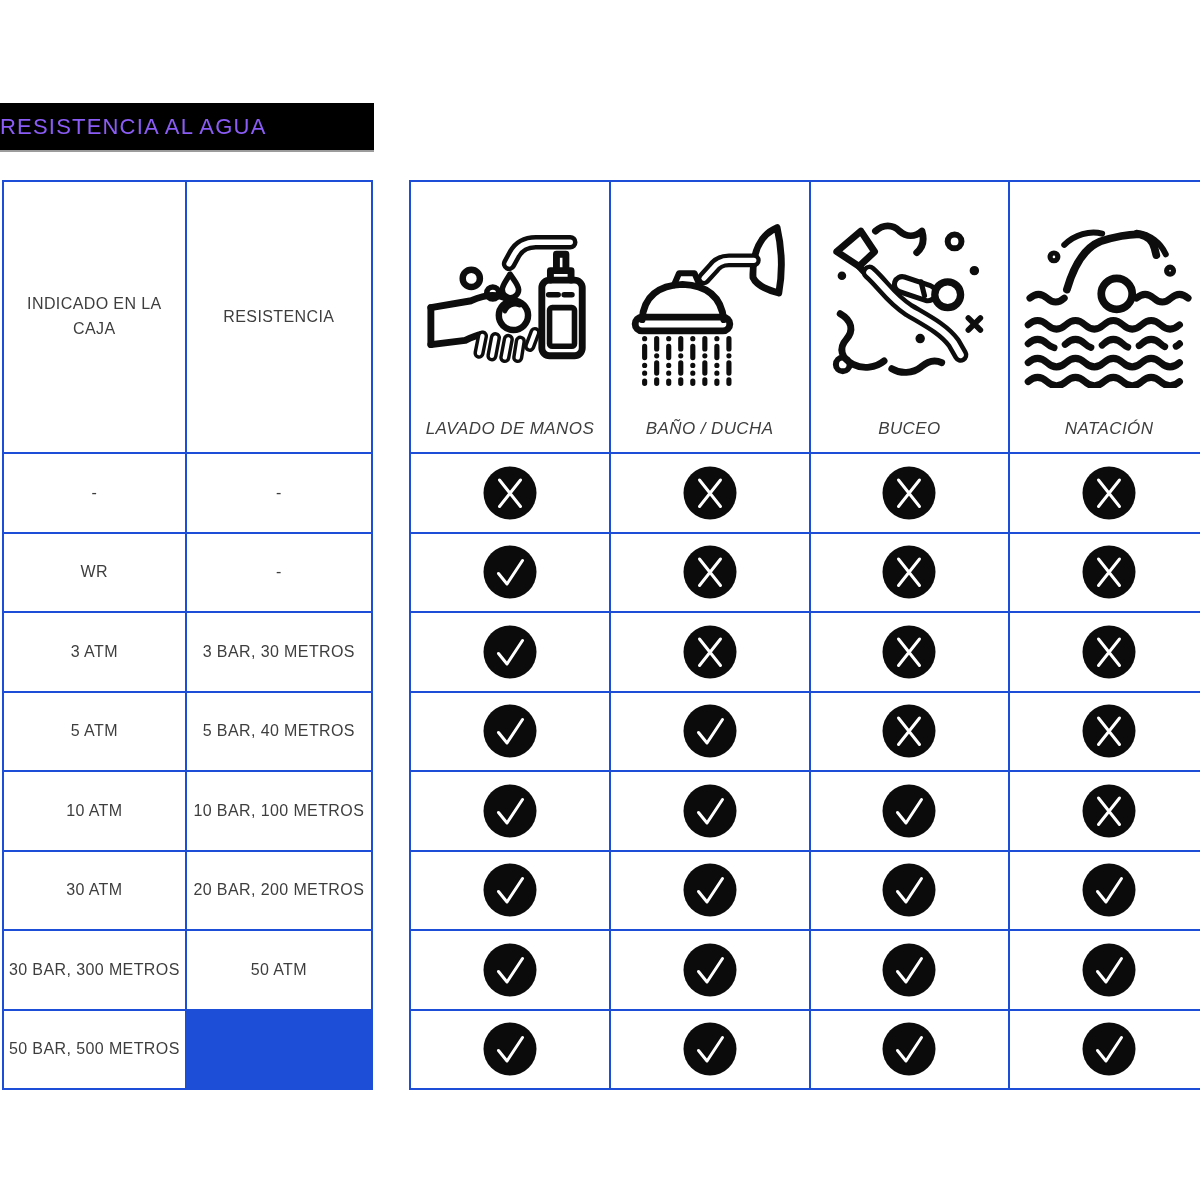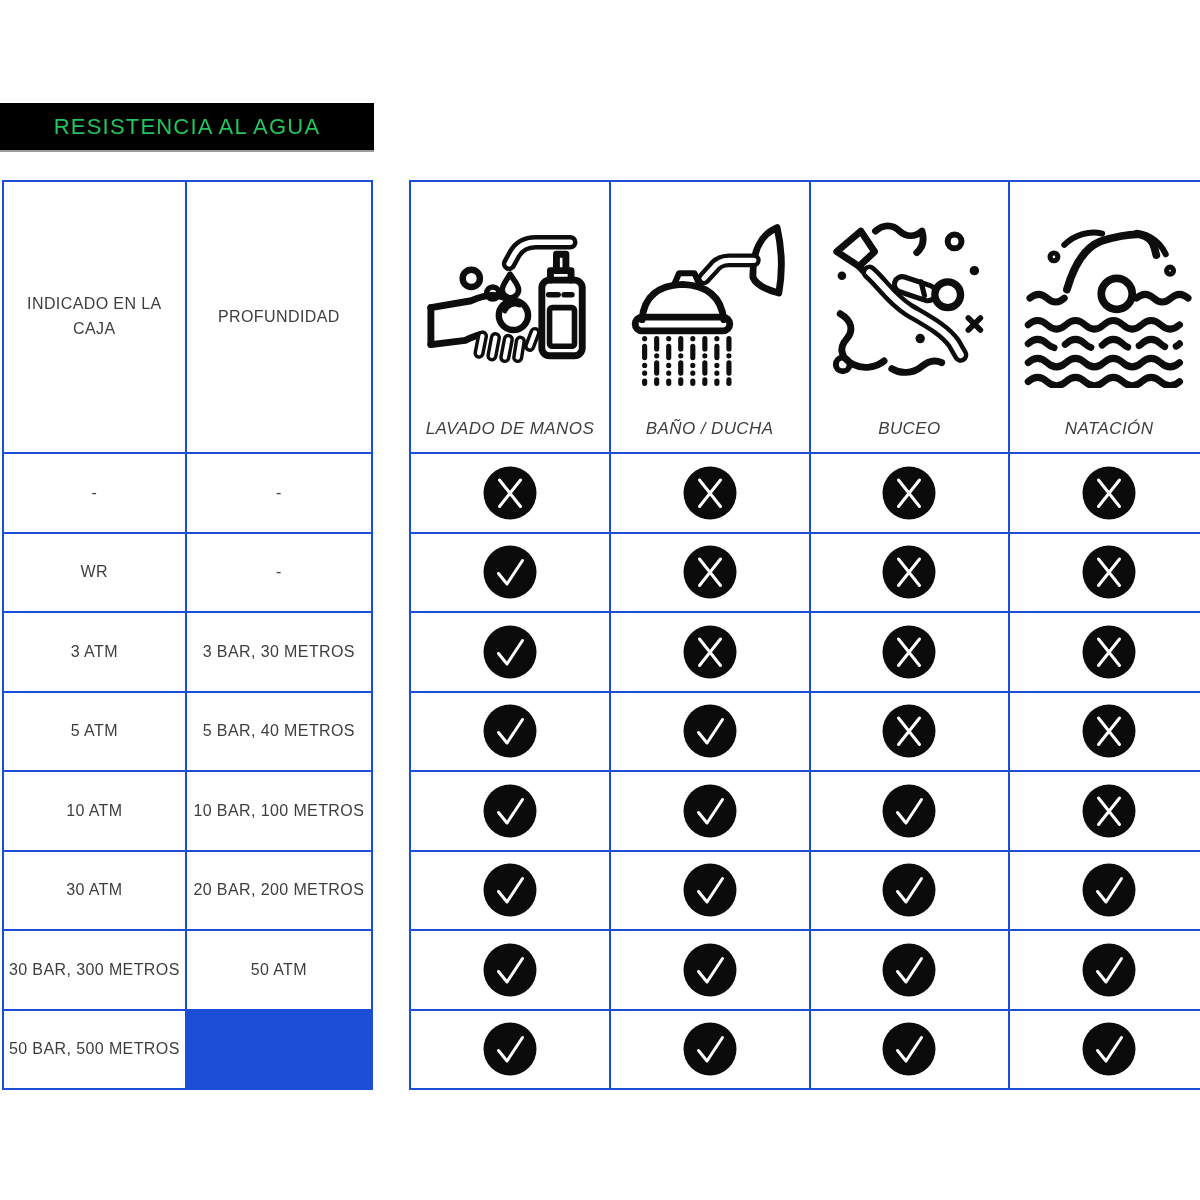--- a/index.html
+++ b/index.html
@@ -2,22 +2,22 @@
 <html><head>
 <meta charset="utf-8">
 <style>
   html,body{margin:0;padding:0;background:#ffffff;}
   .canvas{
     position:relative;width:1200px;height:1200px;background:#ffffff;
     font-family:"Liberation Sans", sans-serif;overflow:hidden;
   }
   
   .bar{
-    position:absolute;top:103px;height:47px;background:#000000;color:#22c55e;
-    display:flex;align-items:center;justify-content:center;
+    position:absolute;top:103px;height:47px;background:#000000;color:#8b5cf6;
+    display:flex;align-items:center;justify-content:flex-start;
     font-size:22px;letter-spacing:1.2px;font-weight:400;
   }
   .bar::after{content:"";position:absolute;left:0;right:0;bottom:-2px;height:2px;background:#9c9c9c;}
   .bar-left{left:0;width:374px;}
   .bar-right{left:399px;width:801px;}
 
   
   .tbl{
     position:absolute;top:180px;height:910px;background:#1d4ed8;
     display:grid;gap:2px;padding:2px;box-sizing:border-box;
@@ -40,21 +40,21 @@
 
   <div class="bar bar-left">
     <span>RESISTENCIA AL AGUA</span>
   </div>
 
   <div class="tbl tbl-left">
     <div class="cell">
       <span class="hc-text">INDICADO EN LA CAJA</span>
     </div>
     <div class="cell">
-      <span class="hc-text">PROFUNDIDAD</span>
+      <span class="hc-text">RESISTENCIA</span>
     </div>
 
   <div class="cell txt-cell">-</div>
       <div class="cell txt-cell">-</div>
       <div class="cell txt-cell">WR</div>
       <div class="cell txt-cell">-</div>
       <div class="cell txt-cell">3 ATM</div>
       <div class="cell txt-cell">3 BAR, 30 METROS</div>
       <div class="cell txt-cell">5 ATM</div>
       <div class="cell txt-cell">5 BAR, 40 METROS</div>

